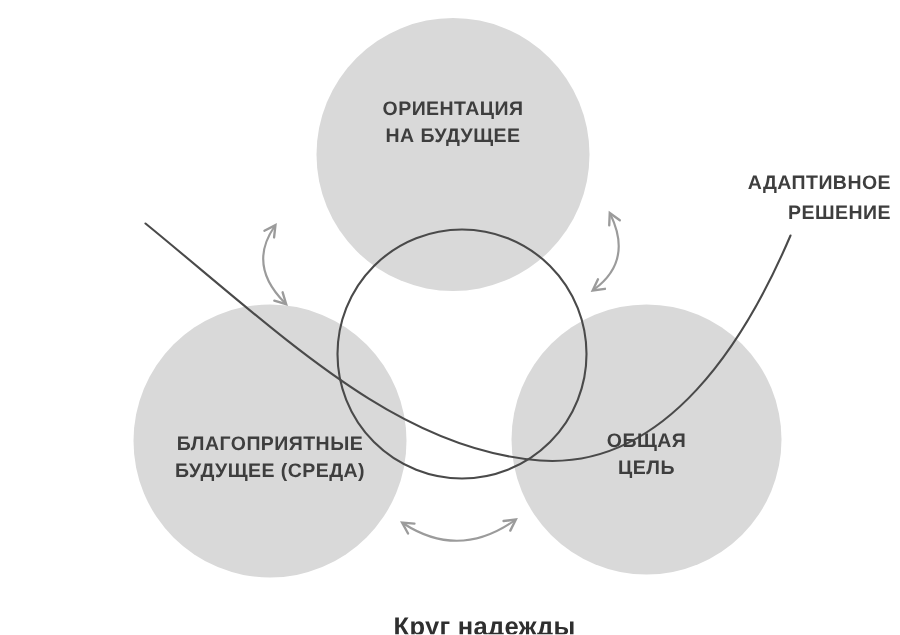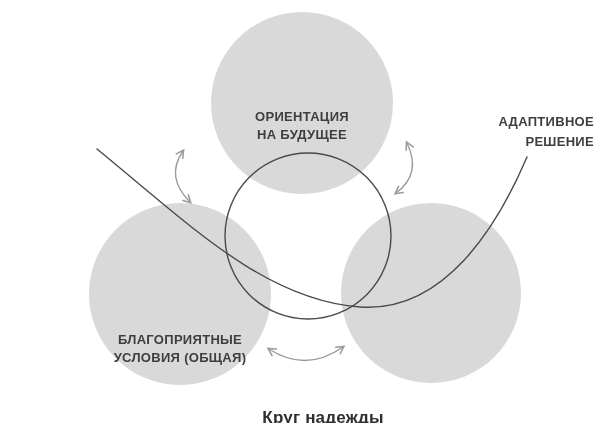--- a/index.html
+++ b/index.html
@@ -24,21 +24,20 @@
   .circle-label {
     position: absolute;
     transform: translate(-50%, -50%);
     text-align: center;
     font-size: 13px;
     font-weight: bold;
     color: #3e3e3e;
     letter-spacing: 0.3px;
     line-height: 1.4;
     white-space: pre-line;
-    margin-top: 44px;
   }
   .side-label {
     position: absolute;
     font-size: 13px;
     font-weight: bold;
     color: #3e3e3e;
     letter-spacing: 0.3px;
     line-height: 1.5;
     white-space: pre-line;
   }
@@ -78,19 +77,21 @@
     <path d="M 183 151 Q 165 177 190 202" fill="none" stroke-width="1.4" marker-start="url(#ah)" marker-end="url(#ah)" stroke="#9b9b9b"></path>
     <path d="M 396 193 Q 422 174 407 143" fill="none" stroke-width="1.4" marker-start="url(#ah)" marker-end="url(#ah)" stroke="#9b9b9b"></path>
     <path d="M 269 349 Q 306 373 343 347" fill="none" stroke-width="1.4" marker-start="url(#ah)" marker-end="url(#ah)" stroke="#9b9b9b"></path>
 
     <path d="M 97 149 C 190 225, 265 300, 360 307 C 445 313, 498 225, 527 157" fill="none" stroke-width="1.4" stroke-linecap="round" stroke="#4a4a4a"></path>
   </svg>
 
   <div class="circle-label" style="left:302px; top:82px;">ОРИЕНТАЦИЯ
 НА БУДУЩЕЕ</div>
   <div class="circle-label" style="left:180px; top:305px;">БЛАГОПРИЯТНЫЕ
-УСЛОВИЯ (ОБЩАЯ)</div>
+БУДУЩЕЕ (СРЕДА)</div>
+  <div class="circle-label" style="left:431px; top:303px;">ОБЩАЯ
+ЦЕЛЬ</div>
 
   <div class="side-label right-label">АДАПТИВНОЕ
 РЕШЕНИЕ</div>
 
   <div class="caption">Круг надежды</div>
 </div>
 
 </body></html>

